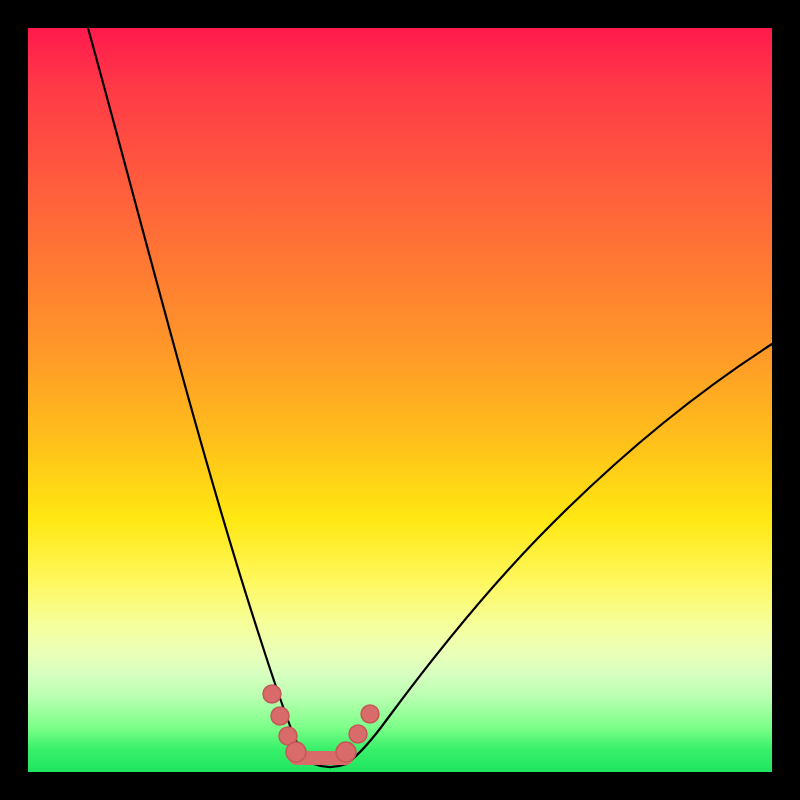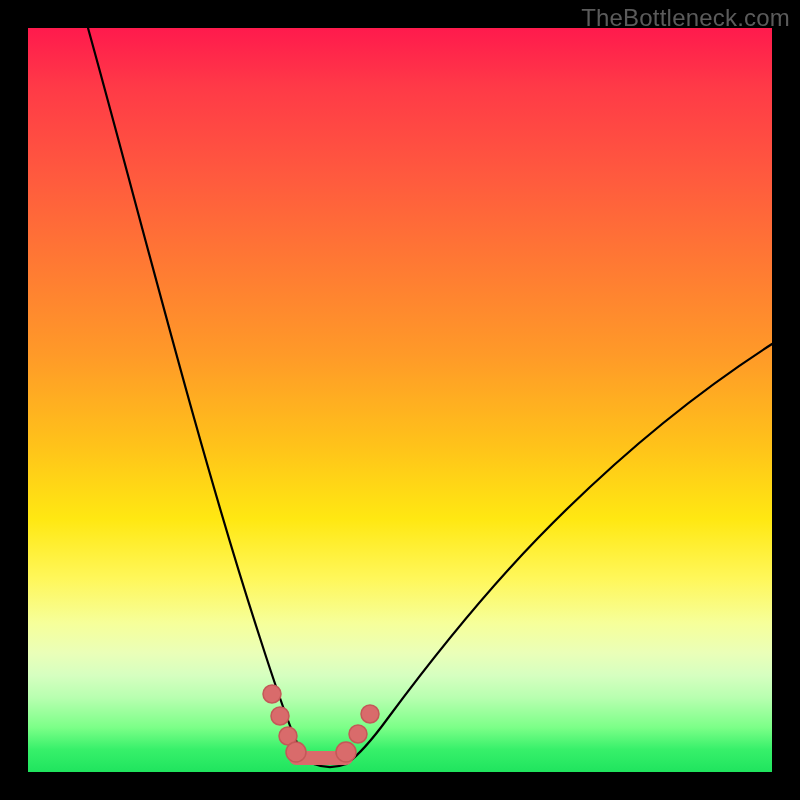--- a/index.html
+++ b/index.html
@@ -109,14 +109,13 @@
     <circle class="marker-dot" cx="244" cy="666" r="9"></circle>
     <circle class="marker-dot" cx="252" cy="688" r="9"></circle>
     <circle class="marker-dot" cx="260" cy="708" r="9"></circle>
     <circle class="marker-dot" cx="268" cy="724" r="10"></circle>
 
     <circle class="marker-dot" cx="318" cy="724" r="10"></circle>
     <circle class="marker-dot" cx="330" cy="706" r="9"></circle>
     <circle class="marker-dot" cx="342" cy="686" r="9"></circle>
   </svg>
 
-  <div class="watermark">TheBottleneck.com</div>
 </div>
 
 </body></html>

